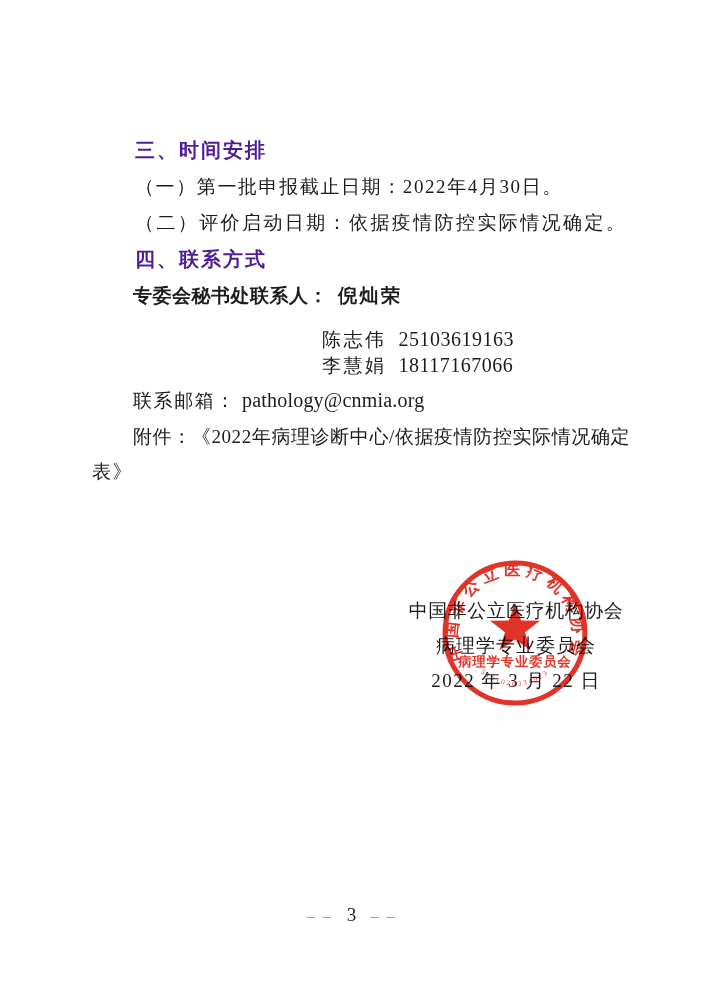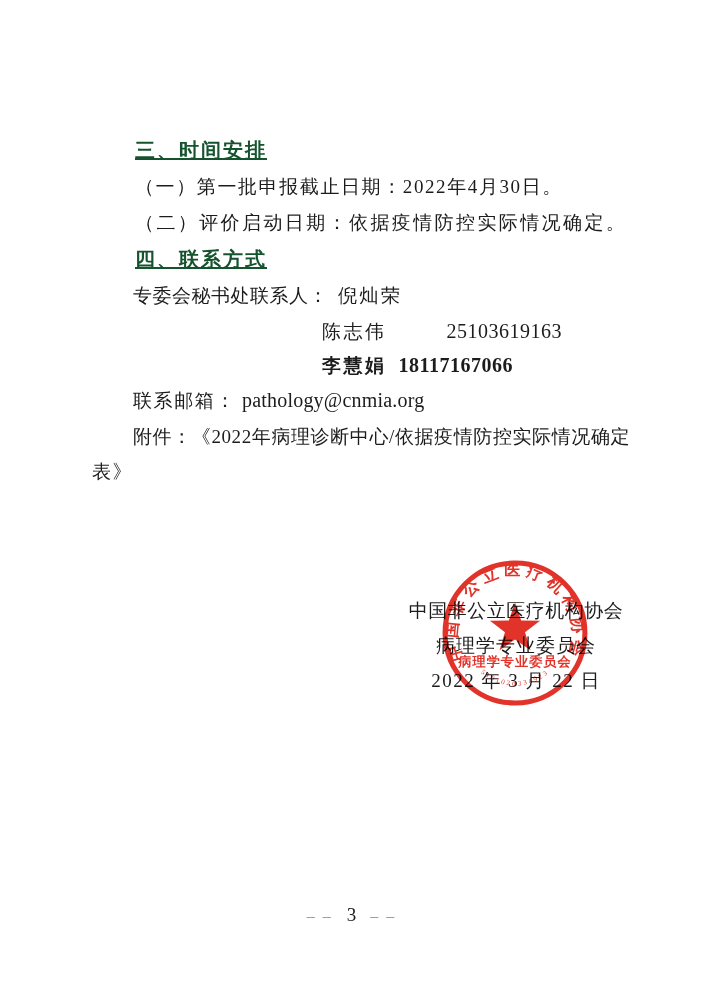--- a/index.html
+++ b/index.html
@@ -7,21 +7,21 @@
     position:relative;
     width:703px;height:994px;
     background:#ffffff;
     overflow:hidden;
     font-family:"Liberation Serif","DejaVu Serif",serif;
     color:#1c1c1c;
   }
   .line{position:absolute;white-space:nowrap;font-size:19px;letter-spacing:1.6px;line-height:26px;}
   .heading{
     font-family:"Liberation Sans","DejaVu Sans",sans-serif;
-    font-weight:700;font-size:20px;letter-spacing:2px;color:#14532d;text-decoration:underline;
+    font-weight:700;font-size:20px;letter-spacing:2px;color:#4c1d95;
   }
   .contact-row{display:flex;align-items:baseline;}
   .contact-name{margin-left:10px;letter-spacing:2.5px;text-align:right;}
   .contact-phone{margin-left:12px;letter-spacing:0.5px;font-size:20px;}
   .email-value{letter-spacing:0.2px;margin-left:6px;font-size:20px;}
   .sig-block{position:absolute;left:398px;top:0;width:236px;text-align:center;}
   .sig-line{position:absolute;left:0;width:236px;text-align:center;font-size:19px;letter-spacing:1px;white-space:nowrap;}
   .seal{
     position:absolute;left:439px;top:557px;width:152px;height:152px;
     mix-blend-mode:multiply;opacity:0.93;
@@ -53,31 +53,31 @@
 <div class="page">
 
   <div class="line heading" style="left:135px;top:137px;">三、时间安排</div>
 
   <div class="line" style="left:135px;top:174px;">（一）第一批申报截止日期：2022年4月30日。</div>
 
   <div class="line" style="left:135px;top:210px;letter-spacing:2.4px;">（二）评价启动日期：依据疫情防控实际情况确定。</div>
 
   <div class="line heading" style="left:135px;top:246px;">四、联系方式</div>
 
-  <div class="line contact-row" style="left:133px;top:283px;letter-spacing:0.5px;">
+  <div class="line contact-row" style="left:133px;top:283px;letter-spacing:0.5px;font-weight:bold;">
     <span>专委会秘书处联系人：</span>
     <span class="contact-name">倪灿荣</span>
   </div>
 
-  <div class="line contact-row" style="left:312px;top:318px;gap:48px;">
+  <div class="line contact-row" style="left:312px;top:326px;">
     <span class="contact-name">陈志伟</span>
     <span class="contact-phone">25103619163</span>
   </div>
 
-  <div class="line contact-row" style="left:312px;top:352px;font-weight:bold;">
+  <div class="line contact-row" style="left:312px;top:352px;">
     <span class="contact-name">李慧娟</span>
     <span class="contact-phone">18117167066</span>
   </div>
 
   <div class="line contact-row" style="left:133px;top:387px;">
     <span>联系邮箱：</span>
     <span class="email-value">pathology@cnmia.org</span>
   </div>
 
   <div class="line" style="left:133px;top:424px;letter-spacing:0.6px;">附件：《2022年病理诊断中心/依据疫情防控实际情况确定</div>

